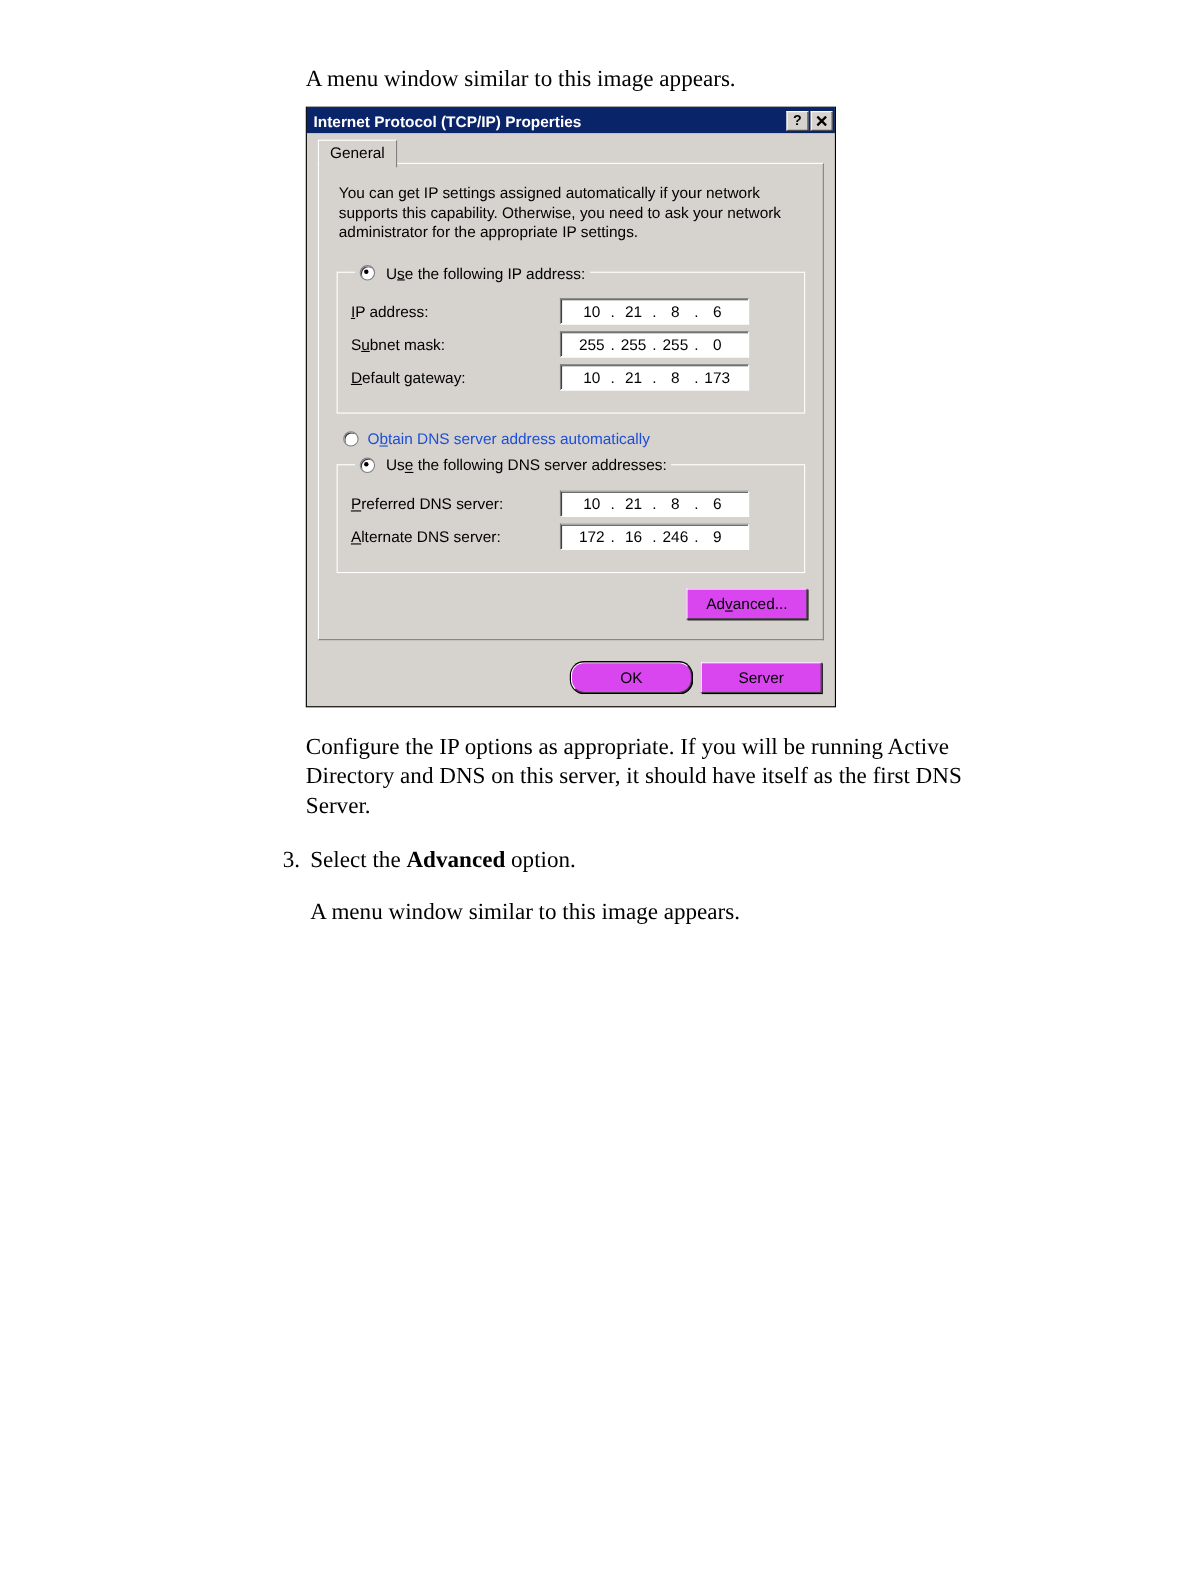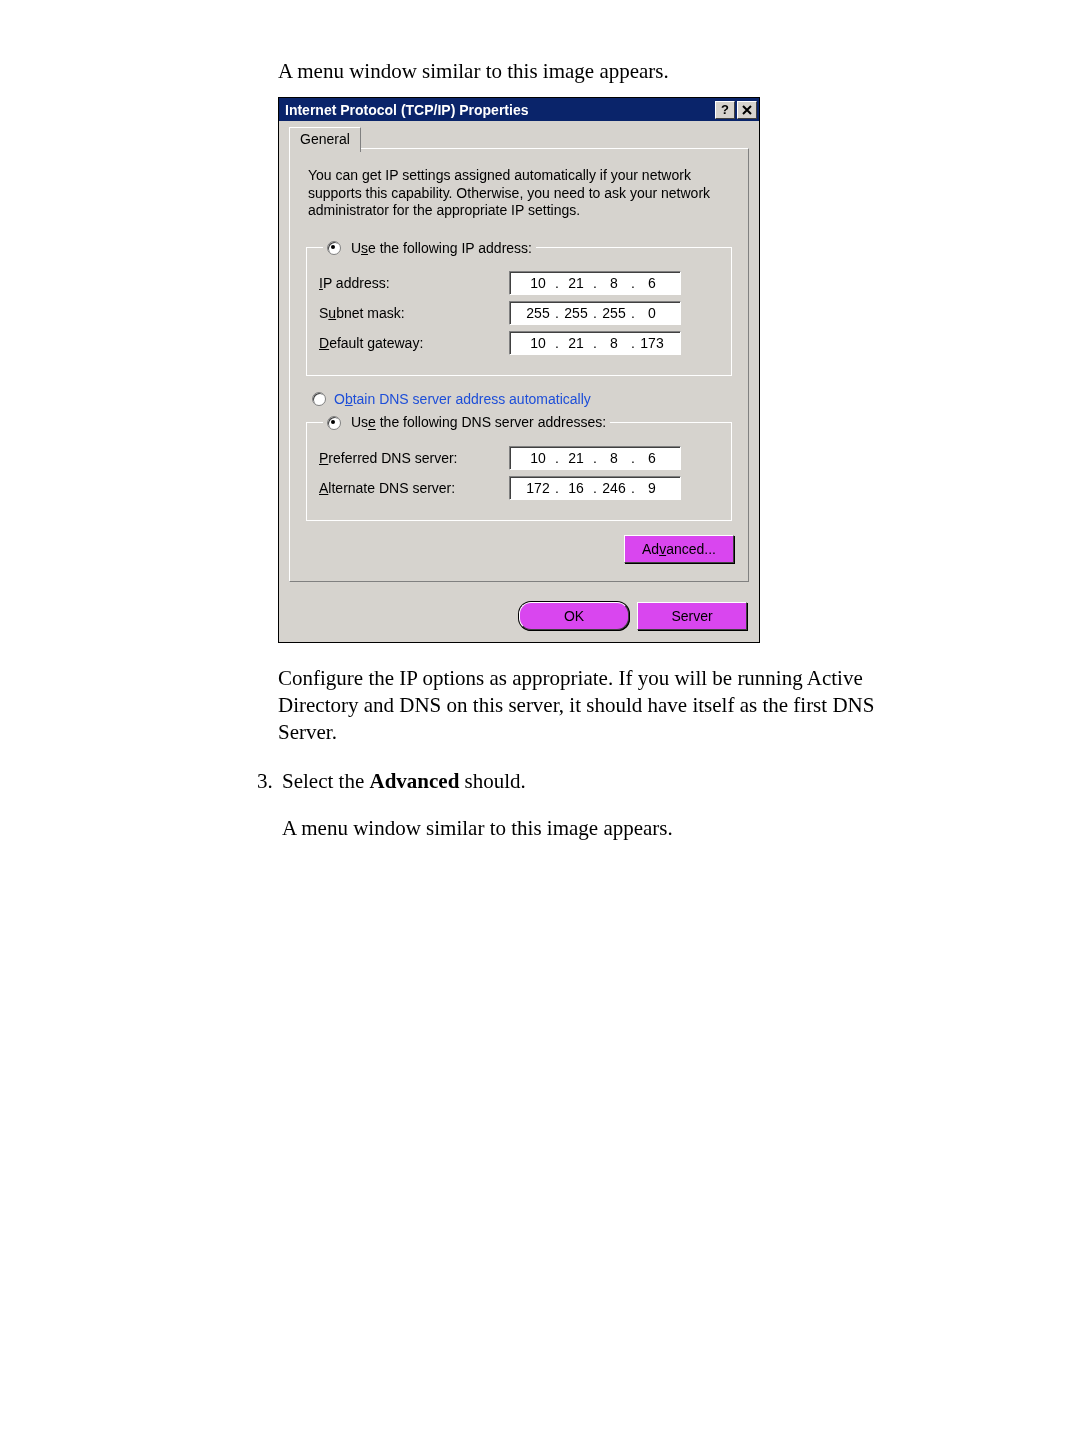--- a/index.html
+++ b/index.html
@@ -239,19 +239,19 @@
       <span class="btn">Server</span>
     </div>
   </div>
 
   <p class="para">Configure the IP options as appropriate. If you will be running Active Directory and DNS on this server, it should have itself as the first DNS Server.</p>
 </div>
 
 <div class="ol-block">
   <ol class="doc-list" start="3">
     <li>
-      <span>Select the </span><b class="strong">Advanced</b><span> should.</span>
+      <span>Select the </span><b class="strong">Advanced</b><span> option.</span>
       <p class="para after-li">A menu window similar to this image appears.</p>
     </li>
   </ol>
 </div>
 
 </div>
 
 </body></html>

